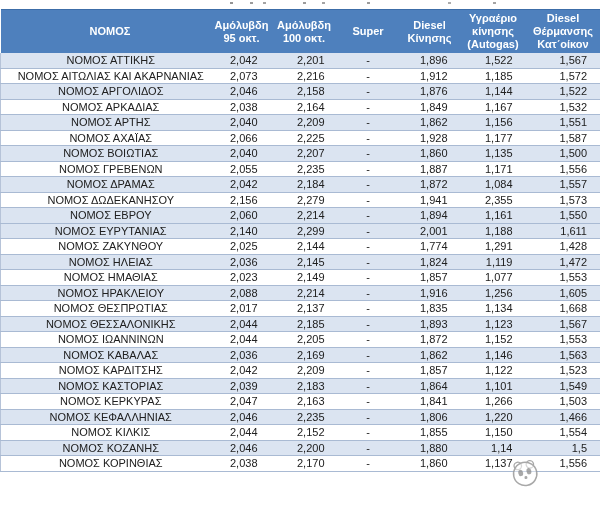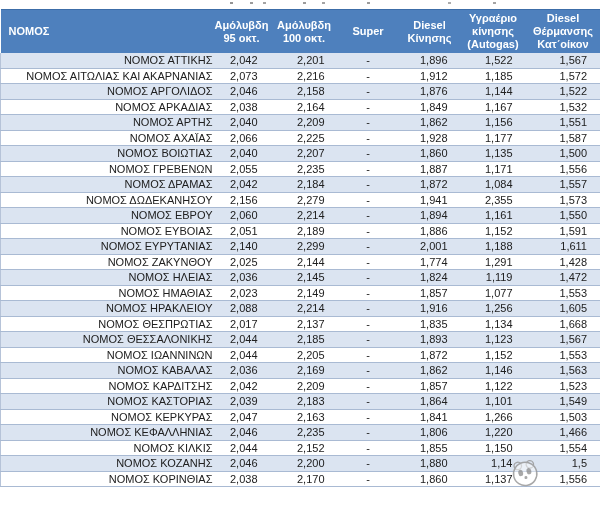--- a/index.html
+++ b/index.html
@@ -20,30 +20,30 @@
 
   table.price-table{
     position:absolute;top:9px;left:0;width:600px;
     border-collapse:collapse;table-layout:fixed;
   }
   thead th{
     background:#4e80bd;color:#ffffff;font-weight:bold;font-size:11px;line-height:13px;
     vertical-align:middle;text-align:center;padding:2px 1px;border-top:1px solid #3c6da8;
   }
   thead tr{height:43px;}
-  th.h-name{text-align:left;padding-left:8px;}
+  th.h-name{text-align:center;padding-left:8px;}
   tbody td{
     font-size:11px;line-height:14px;height:14.5px;color:#202020;
     border-bottom:1px solid #a9bad3;padding:0;white-space:nowrap;overflow:hidden;
     vertical-align:middle;background:#ffffff;
   }
   tbody td:first-child{border-left:1px solid #b6c3d8;}
   tbody td:last-child{border-right:1px solid #0f766e;}
   tbody tr.odd td{background:#dbe4f1;}
-  td.c-name{text-align:right;padding-left:8px;}
+  td.c-name{text-align:center;padding-left:8px;}
   td.c-num{text-align:right;padding-right:13px;}
   td.c-mid{text-align:center;}
 
   .watermark{
     position:absolute;top:459px;left:511px;display:flex;align-items:center;gap:4px;
     opacity:.85;pointer-events:none;
   }
   .wm-logo{width:28px;height:28px;transform:rotate(-12deg);}
   .wm-text{
     font-size:18px;font-weight:bold;color:#8f8f8f;letter-spacing:1px;
@@ -182,29 +182,20 @@
     <tr class="odd">
       <td class="c-name">ΝΟΜΟΣ ΕΒΡΟΥ</td>
       <td class="c-num">2,060</td>
       <td class="c-num">2,214</td>
       <td class="c-mid">-</td>
       <td class="c-num">1,894</td>
       <td class="c-num">1,161</td>
       <td class="c-num">1,550</td>
     </tr>
 
-    <tr>
-      <td class="c-name">ΝΟΜΟΣ ΕΥΒΟΙΑΣ</td>
-      <td class="c-num">2,051</td>
-      <td class="c-num">2,189</td>
-      <td class="c-mid">-</td>
-      <td class="c-num">1,886</td>
-      <td class="c-num">1,152</td>
-      <td class="c-num">1,591</td>
-    </tr>
 
     <tr class="odd">
       <td class="c-name">ΝΟΜΟΣ ΕΥΡΥΤΑΝΙΑΣ</td>
       <td class="c-num">2,140</td>
       <td class="c-num">2,299</td>
       <td class="c-mid">-</td>
       <td class="c-num">2,001</td>
       <td class="c-num">1,188</td>
       <td class="c-num">1,611</td>
     </tr>

